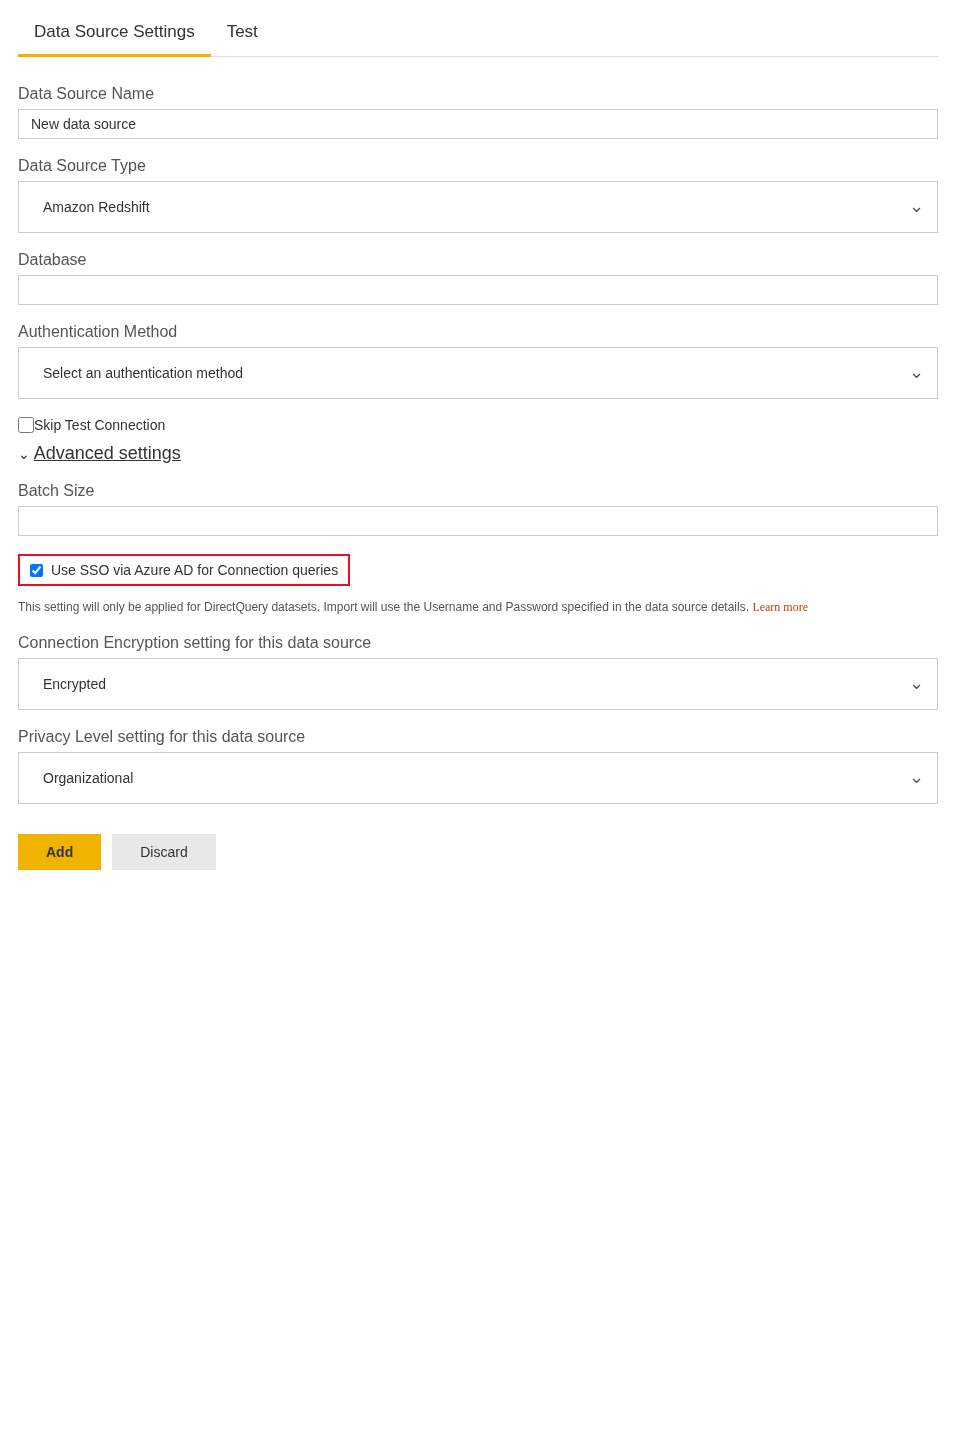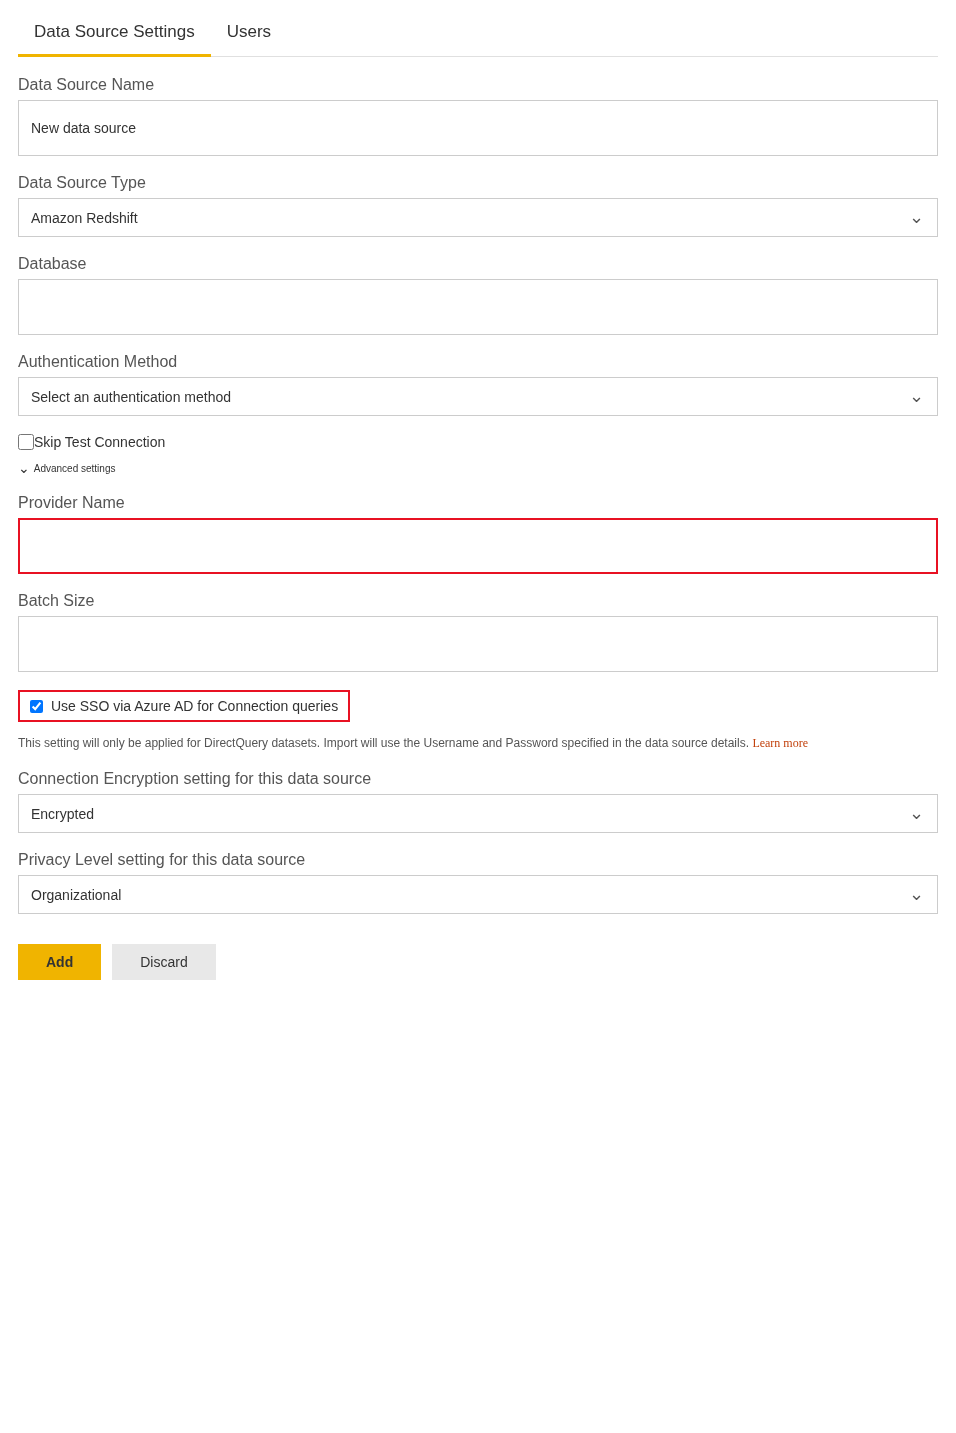--- a/index.html
+++ b/index.html
@@ -15,21 +15,21 @@
     .page-container {
       padding: 0 18px 40px 18px;
       max-width: 956px;
     }
 
     
     .tabs-header {
       display: flex;
       align-items: flex-end;
       border-bottom: 1px solid #e0e0e0;
-      margin-bottom: 19px;
+      margin-bottom: 28px;
       padding-top: 10px;
     }
 
     .tab {
       padding: 12px 16px 14px 16px;
       font-size: 17px;
       color: #333;
       cursor: pointer;
       position: relative;
       user-select: none;
@@ -57,38 +57,38 @@
 
     .field-label {
       display: block;
       font-size: 16px;
       color: #555;
       margin-bottom: 6px;
     }
 
     .text-input {
       width: 100%;
-      height: 56px;
+      height: 30px;
       border: 1px solid #ccc;
       padding: 8px 12px;
       font-size: 14px;
       color: #333;
       outline: none;
       background: #fff;
     }
 
     .text-input.highlighted {
       border: 2px solid #e81123;
     }
 
     .select-input {
       width: 100%;
-      height: 39px;
+      height: 52px;
       border: 1px solid #ccc;
-      padding: 8px 12px;
+      padding: 8px 24px;
       font-size: 14px;
       color: #333;
       outline: none;
       background: #fff;
       appearance: none;
       -webkit-appearance: none;
       cursor: pointer;
     }
 
     .select-wrapper {
@@ -129,22 +129,23 @@
     
     .advanced-settings-row {
       display: flex;
       align-items: center;
       gap: 4px;
       margin-bottom: 18px;
       cursor: pointer;
     }
 
     .advanced-settings-label {
-      font-size: 10px;
-      color: #333;
+      font-size: 18px;
+      color: #333;
+      text-decoration: underline;
     }
 
     
     .sso-checkbox-container {
       display: inline-flex;
       align-items: center;
       gap: 8px;
       border: 2px solid #e81123;
       padding: 6px 10px;
       margin-bottom: 8px;
@@ -195,21 +196,21 @@
 </head>
 <body>
 
 <div class="page-container">
 
   <div class="tabs-header">
     <div class="tab active">
       <span>Data Source Settings</span>
     </div>
     <div class="tab">
-      <span>Users</span>
+      <span>Test</span>
     </div>
   </div>
 
   <div class="form-section">
     <label class="field-label">Data Source Name</label>
     <input type="text" class="text-input" value="New data source" style="">
   </div>
 
   <div class="form-section">
     <label class="field-label">Data Source Type</label>
@@ -245,24 +246,20 @@
   <div class="checkbox-row">
     <input type="checkbox" id="skip-test" style="">
     <label for="skip-test" class="checkbox-label">Skip Test Connection</label>
   </div>
 
   <div class="advanced-settings-row">
     <span style="font-size:14px; color:#333;">⌄</span>
     <span class="advanced-settings-label">Advanced settings</span>
   </div>
 
-  <div class="form-section">
-    <label class="field-label">Provider Name</label>
-    <input type="text" class="text-input highlighted" style="">
-  </div>
 
   <div class="form-section">
     <label class="field-label">Batch Size</label>
     <input type="text" class="text-input" style="">
   </div>
 
   <div style="margin-bottom: 6px;">
     <div class="sso-checkbox-container">
       <input type="checkbox" id="sso-checkbox" checked="" style="">
       <label for="sso-checkbox" class="checkbox-label">Use SSO via Azure AD for Connection queries</label>

